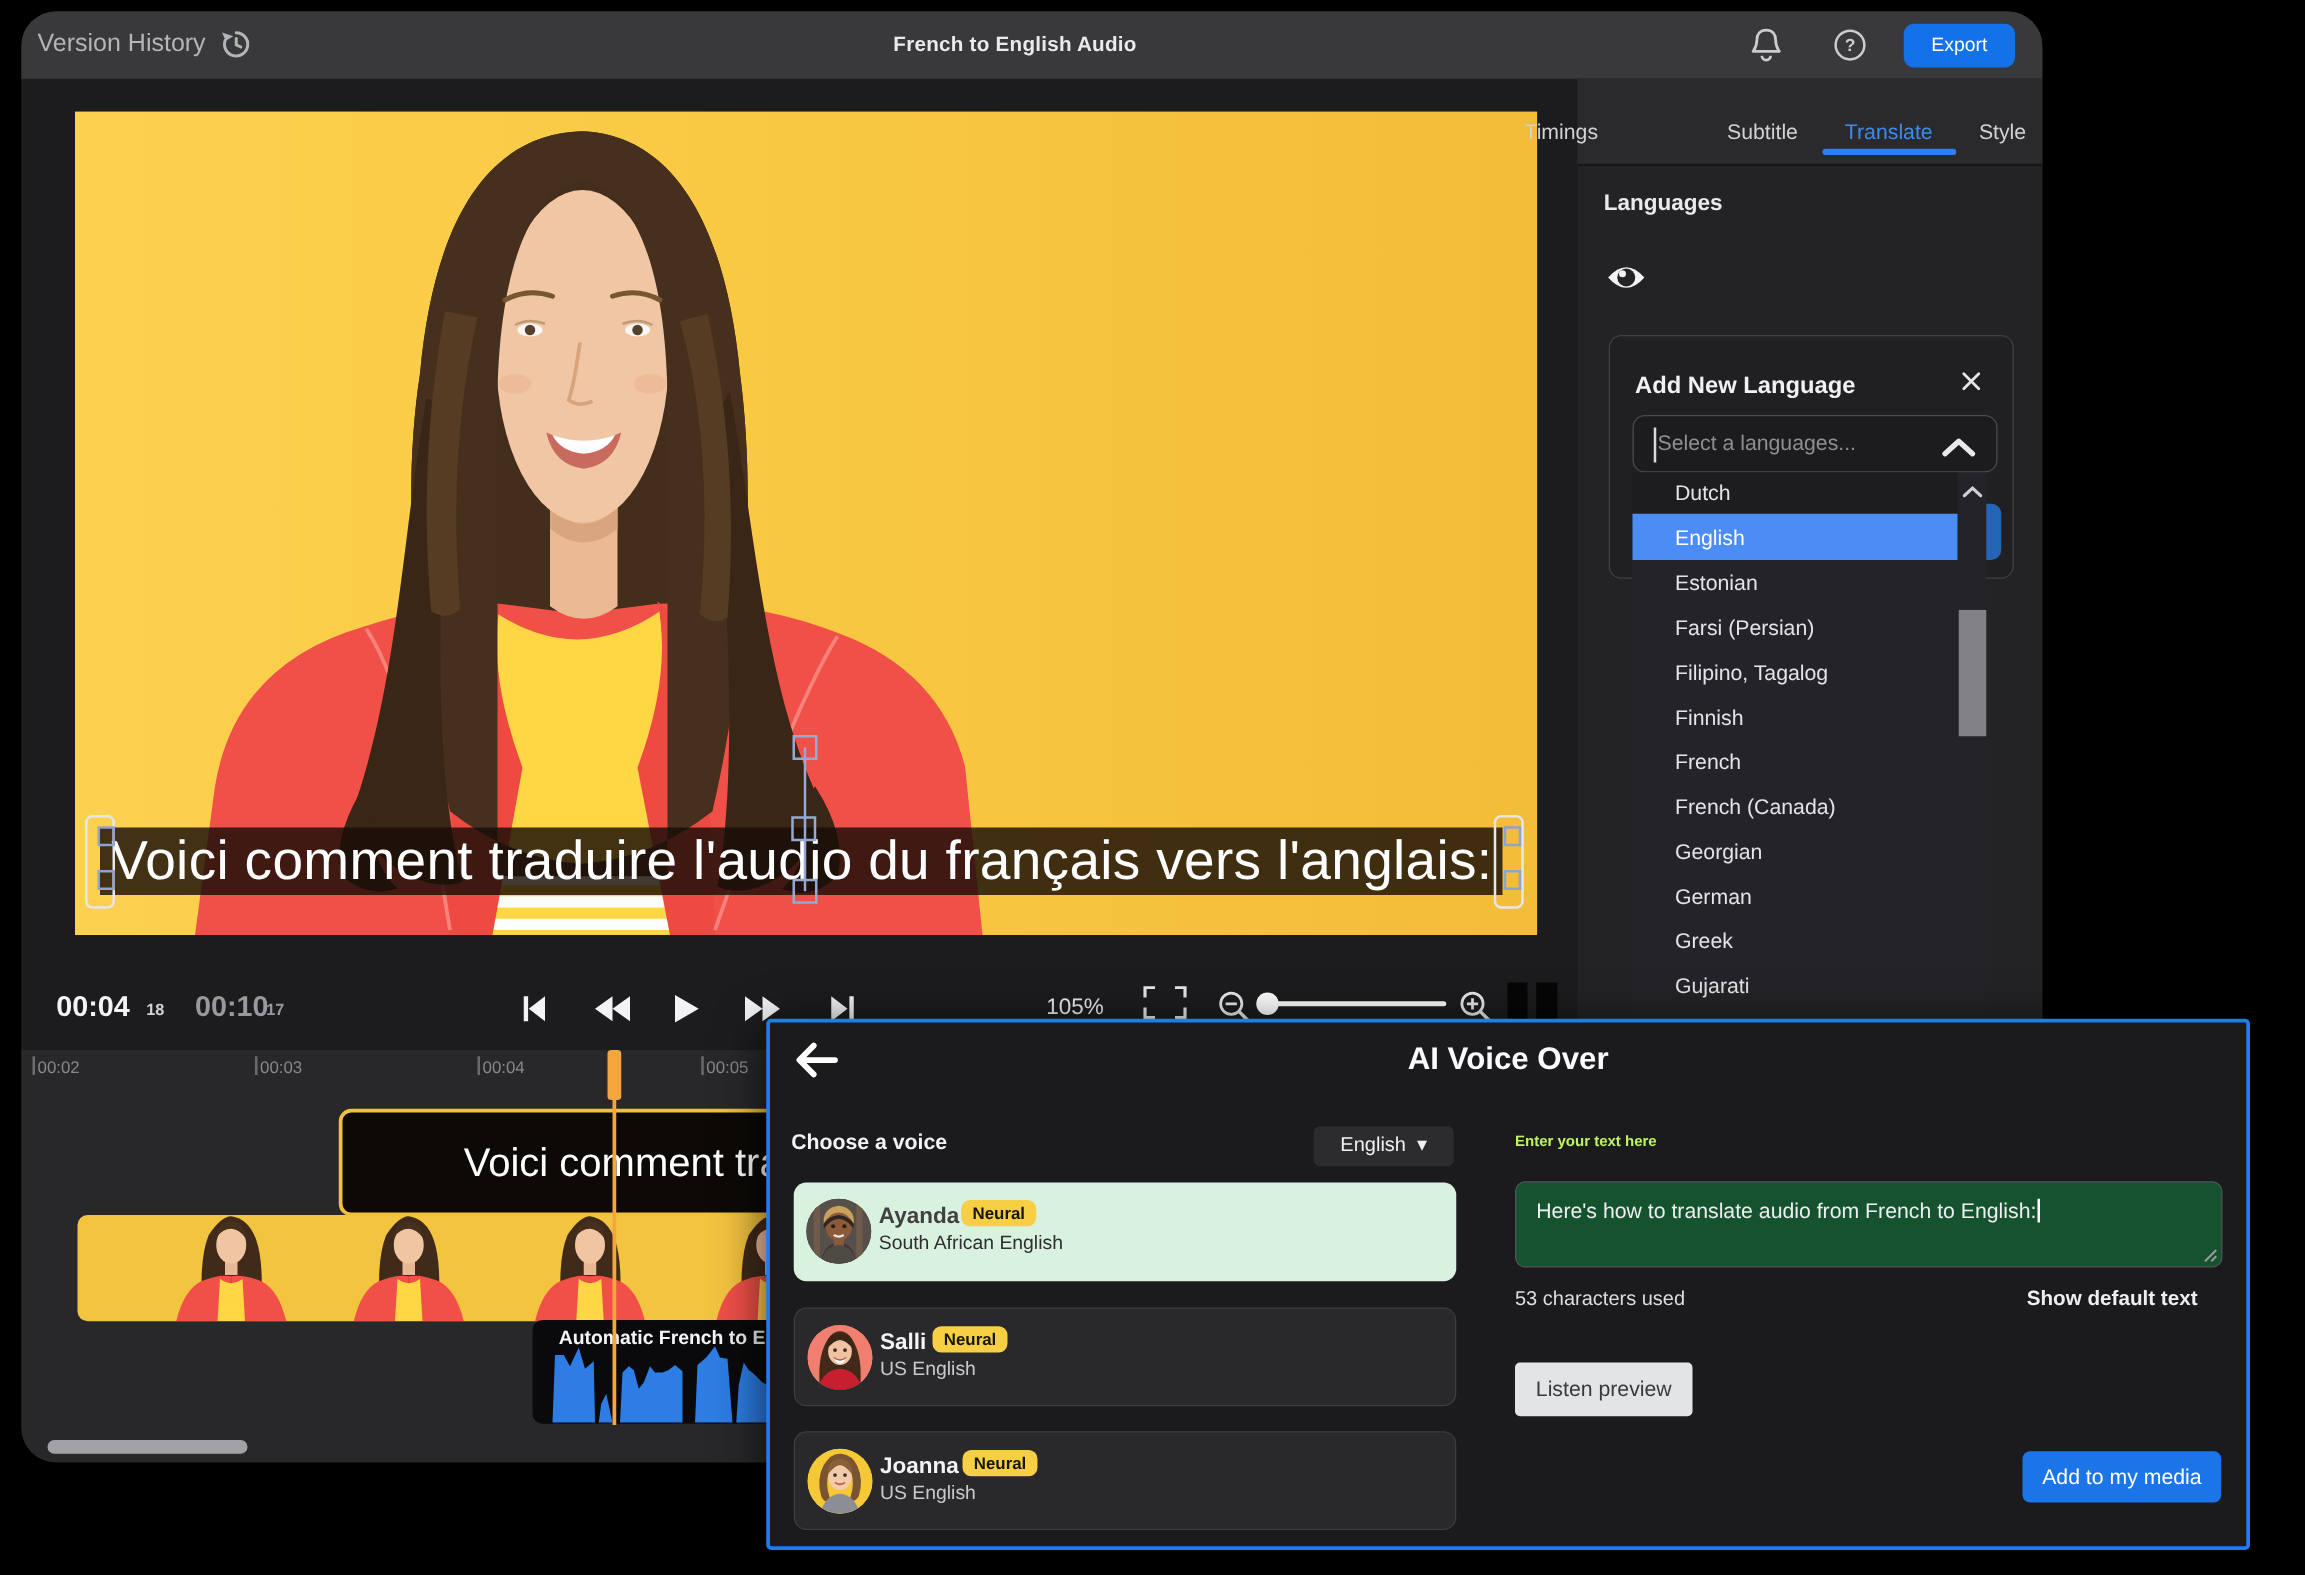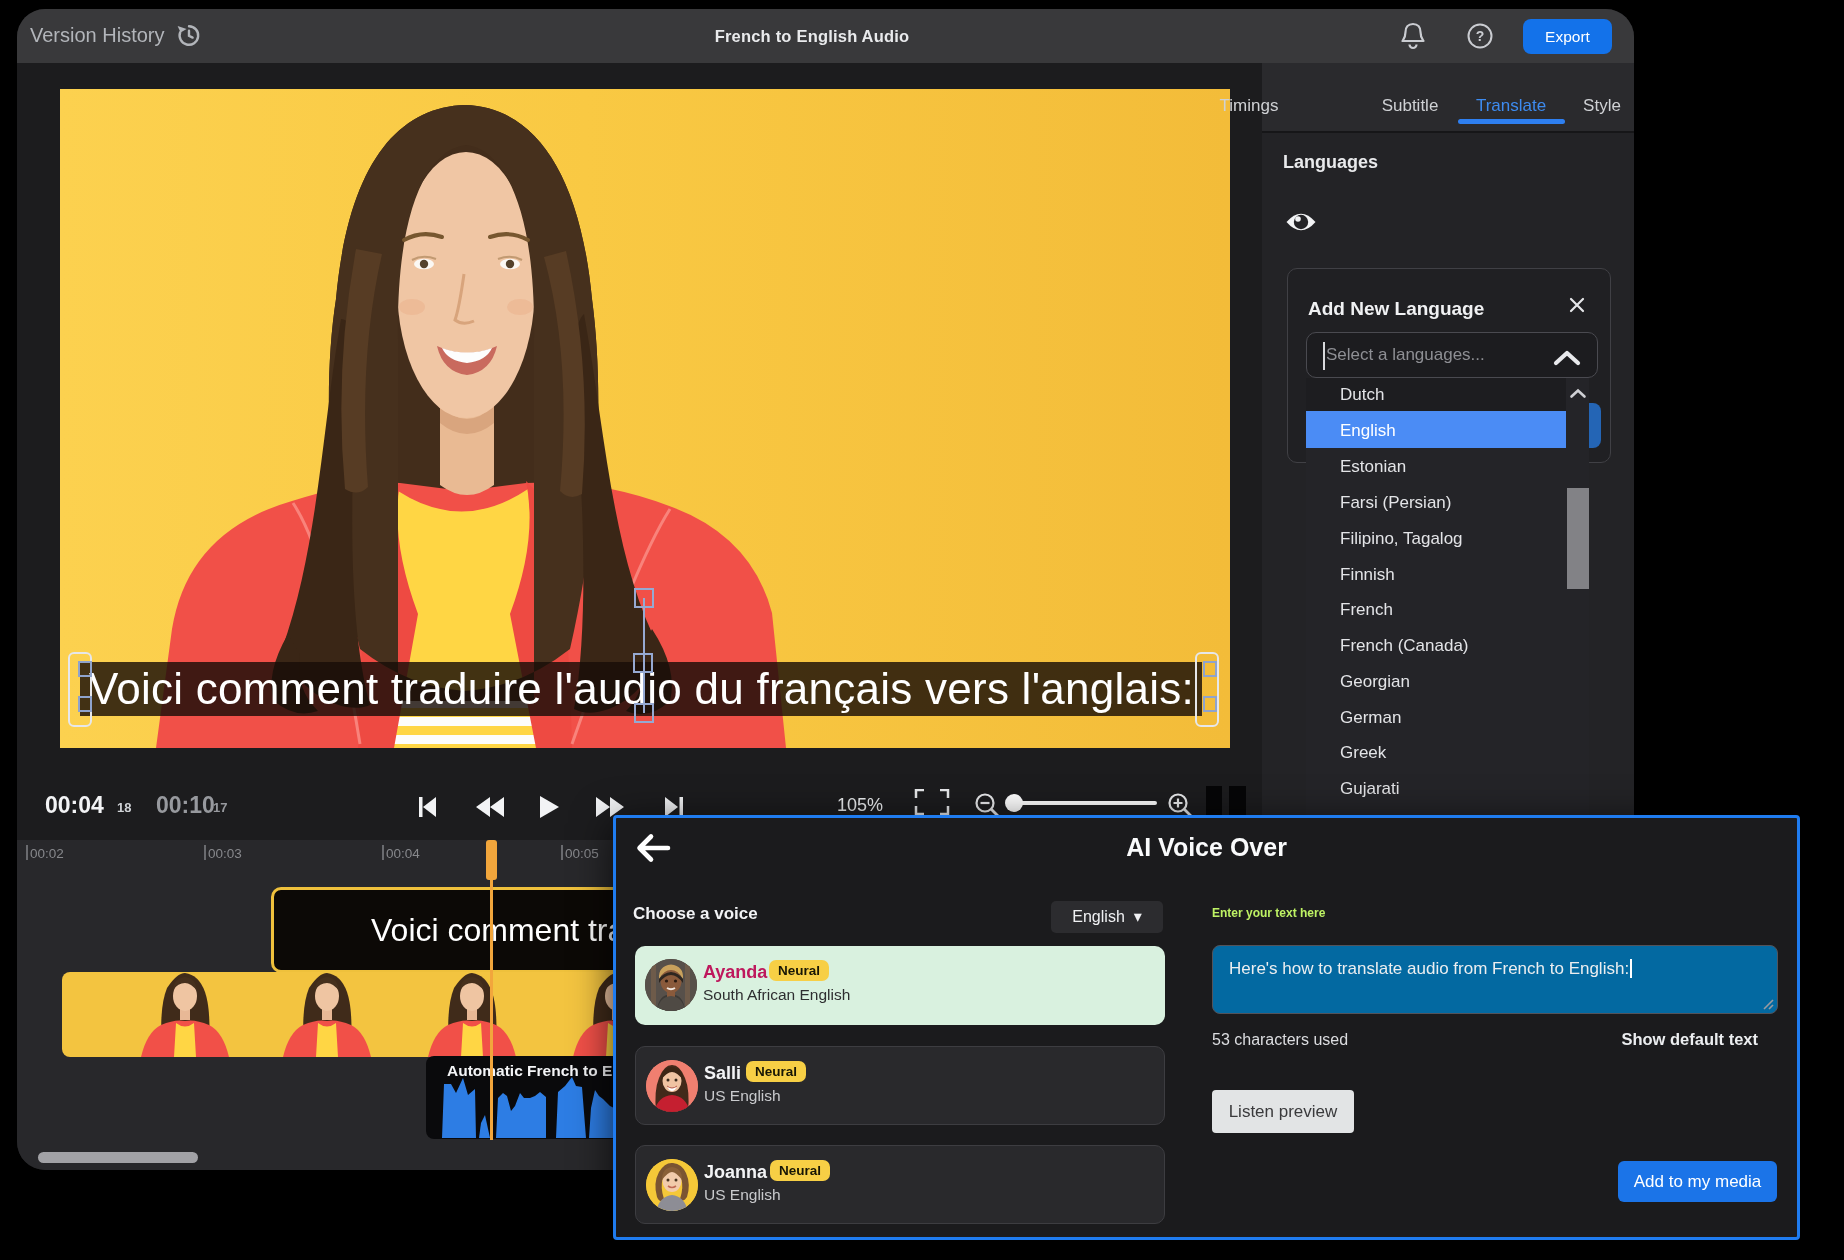--- a/index.html
+++ b/index.html
@@ -68,21 +68,21 @@
   #modal .mt { position:absolute; left:0; right:0; top:15px; text-align:center;
     font-size:25px; font-weight:bold; color:#fafbfc; }
   .vcard { position:absolute; left:19px; width:530px; height:79px; border-radius:10px; }
   .vcard .nm { position:absolute; left:68px; top:16px; font-size:18px; font-weight:bold; }
   .vcard .sub { position:absolute; left:68px; top:40px; font-size:15.5px; }
   .badge { position:absolute; top:14px; background:#f7cf45; border-radius:7px; color:#171605;
     font-size:13.5px; font-weight:bold; padding:3px 9px; }
   .avatar { position:absolute; left:10px; top:13px; width:52px; height:52px; border-radius:50%; overflow:hidden; }
   #engsel { position:absolute; left:435px; top:83px; width:112px; height:32px; background:#2c2c2f;
     border-radius:5px; color:#f0f1f3; font-size:16px; text-align:center; line-height:32px;}
-  #textarea { position:absolute; left:596px; top:127px; width:566px; height:69px; background:#0369a1;
+  #textarea { position:absolute; left:596px; top:127px; width:566px; height:69px; background:#14532d;
     border:1px solid #53535a; border-radius:8px; }
   #textarea .tx { position:absolute; left:16px; top:13px; font-size:17px; color:#eceef0; white-space:nowrap;}
   #listen { position:absolute; left:596px; top:272px; width:142px; height:43px; background:#e2e4e5;
     border-radius:4px; color:#3a3a3c; font-size:17px; text-align:center; line-height:43px;}
   #addbtn { position:absolute; left:1002px; top:343px; width:159px; height:41px; background:#1b74e8;
     border-radius:6px; color:#fff; font-size:17px; text-align:center; line-height:41px;}
 </style>
 </head>
 <body>
 <div id="stage">
@@ -331,21 +331,21 @@
           <ellipse cx="26" cy="22" rx="10.5" ry="12" fill="#8a5a3b"></ellipse>
           <path d="M14 20 Q13 7 26 5.5 Q39 7 38 20 Q33 11 26 11 Q19 11 14 20 Z" fill="#c9a15c"></path>
           <path d="M14 20 Q18 14 26 13 Q34 14 38 20 L38 24 Q32 16 26 16 Q20 16 14 24 Z" fill="#2e2620"></path>
           <circle cx="21.5" cy="22" r="1.6" fill="#2a1a10"></circle>
             <circle cx="30.5" cy="22" r="1.6" fill="#2a1a10"></circle>
           <path d="M22 29 Q26 31.5 30 29" stroke="#f2e8e0" stroke-width="1.8" fill="none"></path>
           <rect x="22" y="33" width="8" height="6" fill="#8a5a3b"></rect>
           <path d="M12 52 Q14 38 26 37 Q38 38 40 52 Z" fill="#4f4a44"></path>
         </svg>
       </div>
-      <div class="nm" style="color:#be185d;">Ayanda</div>
+      <div class="nm" style="color:#404040;">Ayanda</div>
       <div class="badge" style="left:134px;">Neural</div>
       <div class="sub" style="color:#2e2e30;">South African English</div>
     </div>
     <div class="vcard" style="top:228px; background:#29292c; border:1px solid #3d3d41;">
       <div class="avatar" style="background:#f28070;">
         <svg width="52" height="52" viewBox="0 0 52 52">
           <circle cx="26" cy="26" r="26" fill="#f07f70"></circle>
           <path d="M10 52 Q8 30 13 18 Q18 5 26 5 Q34 5 39 18 Q44 30 42 52 Z" fill="#42291a"></path>
           <ellipse cx="26" cy="21" rx="9.5" ry="11" fill="#f0c3a2"></ellipse>
           <path d="M15 20 Q15 8 26 7 Q37 8 37 20 Q31 12 26 12 Q21 12 15 20 Z" fill="#3c2515"></path>

